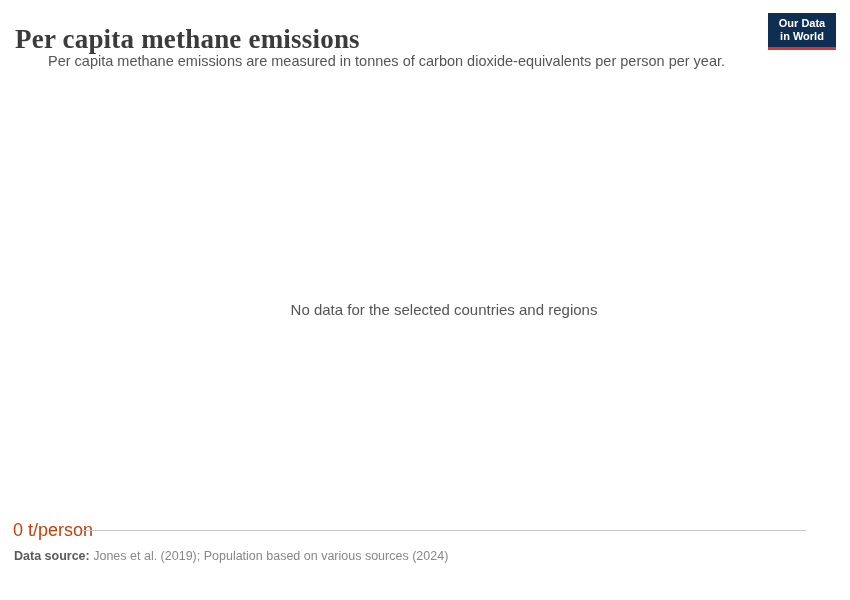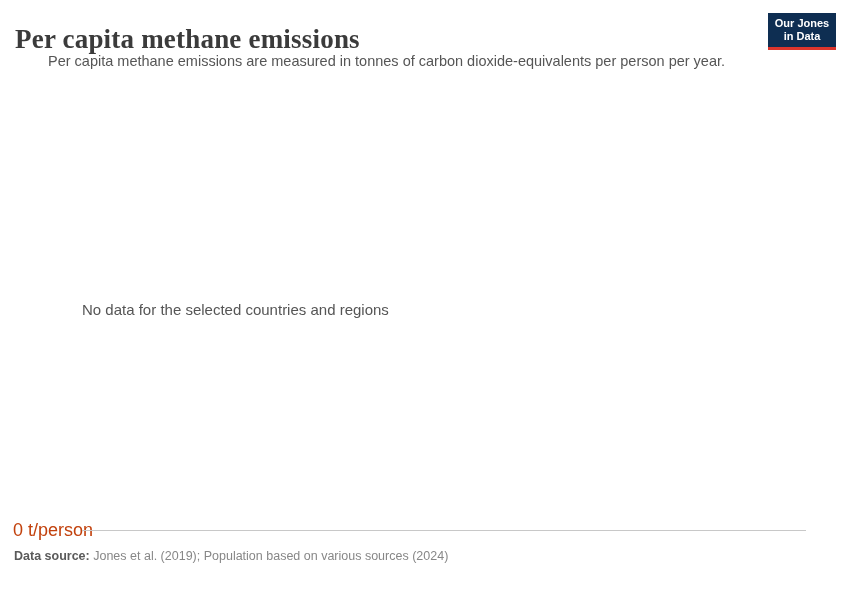--- a/index.html
+++ b/index.html
@@ -48,20 +48,21 @@
     font-size: 14.5px;
     line-height: 19px;
     color: #565656;
     font-weight: 400;
     margin-left: 32px;
   }
   .no-data-message {
     position: absolute;
     left: 82px; top: 300px;
     width: 724px;
+    text-align: center;
     font-size: 15px;
     line-height: 20px;
     color: #555555;
   }
   .y-axis-tick {
     position: absolute;
     left: 13px; top: 523px;
     font-size: 18px;
     line-height: 14px;
     color: #c2410c;
@@ -91,22 +92,22 @@
   }
 </style>
 </head>
 <body>
 
 <div class="frame">
 
   <h1 class="chart-title">Per capita methane emissions</h1>
 
   <a class="owid-logo">
-    <span>Our Jones</span><br>
-    <span>in Data</span>
+    <span>Our Data</span><br>
+    <span>in World</span>
   </a>
 
   <p class="chart-subtitle">Per capita methane emissions are measured in tonnes of carbon dioxide-equivalents per person per year.</p>
 
   <div class="no-data-message">No data for the selected countries and regions</div>
 
   <div class="y-axis-tick">0 t/person</div>
 
   <div class="axis-line"></div>
 

